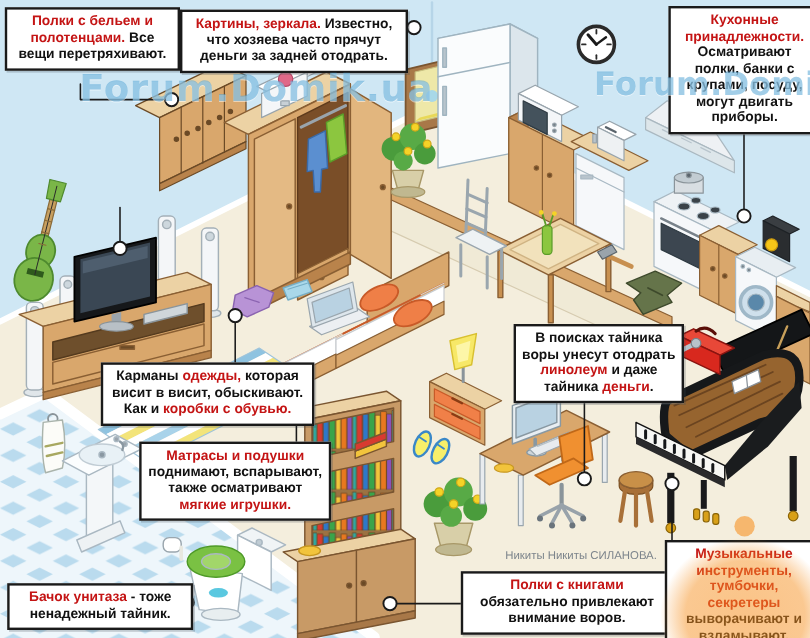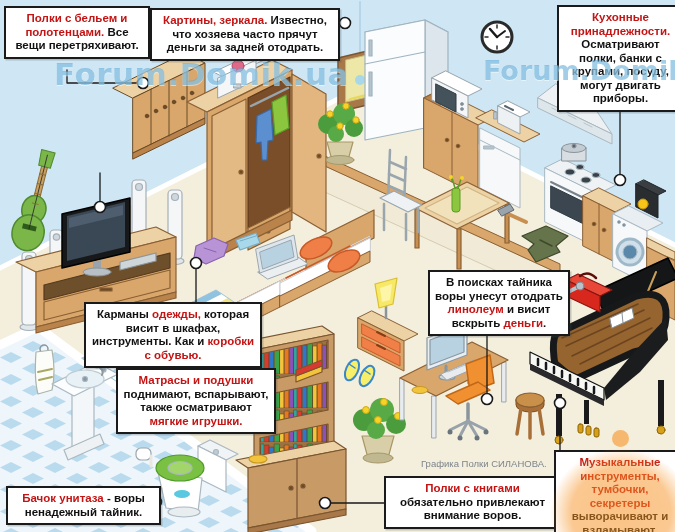--- a/index.html
+++ b/index.html
@@ -10,21 +10,21 @@
   .callout{position:absolute;z-index:2;background:#fff;border:2px solid #1a1a1a;
            padding:4px 5px;text-align:center;
            font:bold 11.5px/1.18 "Liberation Sans",sans-serif;color:#111;
            box-shadow:1.5px 1.5px 0 rgba(60,70,80,.25);}
   .seg-red{color:#c41414;}
   .seg-black{color:#111;}
   .credit{position:absolute;left:421px;top:459px;width:150px;z-index:2;
           font:9.5px/1.1 "Liberation Sans",sans-serif;color:#7d858c;}
   .wm{position:absolute;z-index:3;font-weight:bold;white-space:nowrap;pointer-events:none;
       font-family:"DejaVu Sans",sans-serif;color:rgba(86,166,214,.55);
-      text-shadow:0 1px 0 rgba(255,255,255,.5);}
+      text-shadow:0 1px 0 rgba(255,255,255,.5);margin-left:12px;}
   .wm-left{left:54px;top:56px;font-size:31px;letter-spacing:.5px;}
   .wm-right{left:483px;top:55px;font-size:27px;}
   .stamp{position:absolute;left:550px;top:448px;width:142px;height:130px;border-radius:50%;z-index:3;
          background:radial-gradient(closest-side,rgba(246,146,36,.55),rgba(246,146,36,.5) 70%,rgba(246,146,36,0) 100%);
          pointer-events:none;}
   .stamp-dot{position:absolute;left:612px;top:430px;width:17px;height:17px;border-radius:50%;
          background:rgba(246,146,36,.6);z-index:3;pointer-events:none;}
 </style>
 </head>
 <body>
@@ -544,27 +544,27 @@
     <circle cx="487" cy="399" r="5.5"></circle>
         <circle cx="156" cy="502" r="5.5"></circle>
         <circle cx="325" cy="503" r="5.5"></circle>
     <circle cx="560" cy="403" r="5.5"></circle>
   </g>
 </svg>
 
 <div class="callout" style="left:4px;top:6px;width:132px"><span class="seg-red">Полки с бельем и полотенцами.</span><span class="seg-black"> Все вещи перетряхивают.</span></div>
 <div class="callout" style="left:150px;top:8px;width:176px"><span class="seg-red">Картины, зеркала.</span><span class="seg-black"> Известно, что хозяева часто прячут деньги за задней отодрать.</span></div>
 <div class="callout" style="left:557px;top:5px;width:113px"><span class="seg-red">Кухонные принадлежности.</span><span class="seg-black"> Осматривают полки, банки с крупами, посуду, могут двигать приборы.</span></div>
-<div class="callout" style="left:84px;top:302px;width:164px"><span class="seg-black">Карманы </span><span class="seg-red">одежды,</span><span class="seg-black"> которая висит в шкафах, инструменты. Как и </span><span class="seg-red">коробки с обувью.</span></div>
+<div class="callout" style="left:84px;top:302px;width:164px"><span class="seg-black">Карманы </span><span class="seg-red">одежды,</span><span class="seg-black"> которая висит в висит, обыскивают. Как и </span><span class="seg-red">коробки с обувью.</span></div>
 <div class="callout" style="left:116px;top:368px;width:146px"><span class="seg-red">Матрасы и подушки</span><span class="seg-black"> поднимают, вспарывают, также осматривают </span><span class="seg-red">мягкие игрушки.</span></div>
-<div class="callout" style="left:428px;top:270px;width:128px"><span class="seg-black">В поисках тайника воры унесут отодрать </span><span class="seg-red">линолеум</span><span class="seg-black"> и висит вскрыть </span><span class="seg-red">деньги</span><span class="seg-black">.</span></div>
-<div class="callout" style="left:6px;top:486px;width:141px"><span class="seg-red">Бачок унитаза</span><span class="seg-black"> - воры ненадежный тайник.</span></div>
+<div class="callout" style="left:428px;top:270px;width:128px"><span class="seg-black">В поисках тайника воры унесут отодрать </span><span class="seg-red">линолеум</span><span class="seg-black"> и даже тайника </span><span class="seg-red">деньги</span><span class="seg-black">.</span></div>
+<div class="callout" style="left:6px;top:486px;width:141px"><span class="seg-red">Бачок унитаза</span><span class="seg-black"> - тоже ненадежный тайник.</span></div>
 <div class="callout" style="left:384px;top:476px;width:163px"><span class="seg-red">Полки с книгами</span><span class="seg-black"> обязательно привлекают внимание воров.</span></div>
 <div class="callout" style="left:554px;top:450px;width:118px"><span class="seg-red">Музыкальные инструменты, тумбочки, секретеры</span><span class="seg-black"> выворачивают и взламывают.</span></div>
 
-<div class="credit">Графика Полки СИЛАНОВА.</div>
+<div class="credit">Никиты Никиты СИЛАНОВА.</div>
 
 <div class="wm wm-left">Forum.Domik.ua</div>
 <div class="wm wm-right">Forum.Domik.ua</div>
 <div class="stamp"></div>
 <div class="stamp-dot"></div>
 
 </div>
 
 </body></html>

